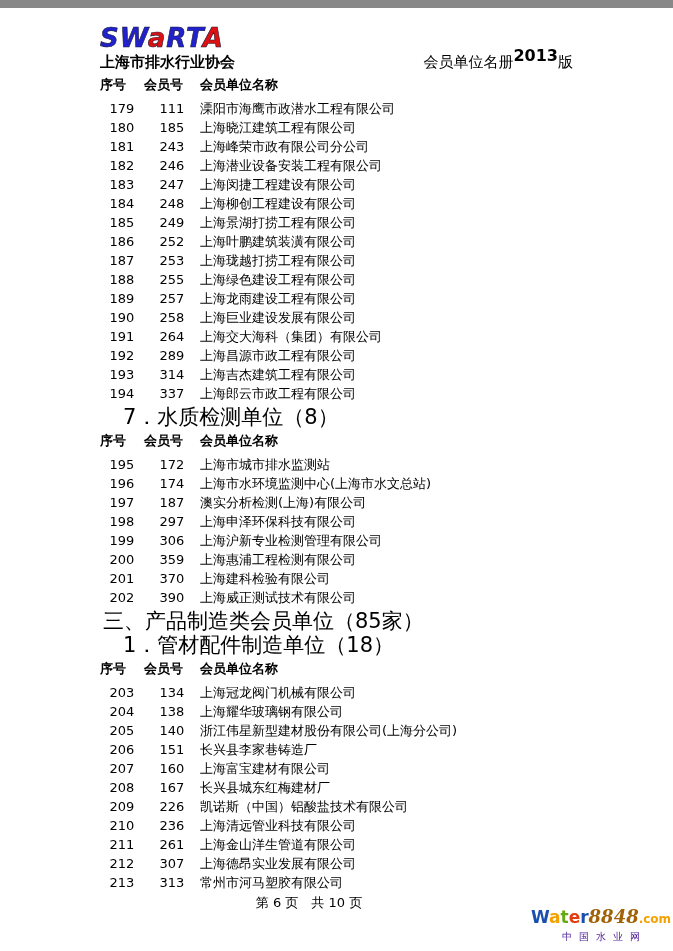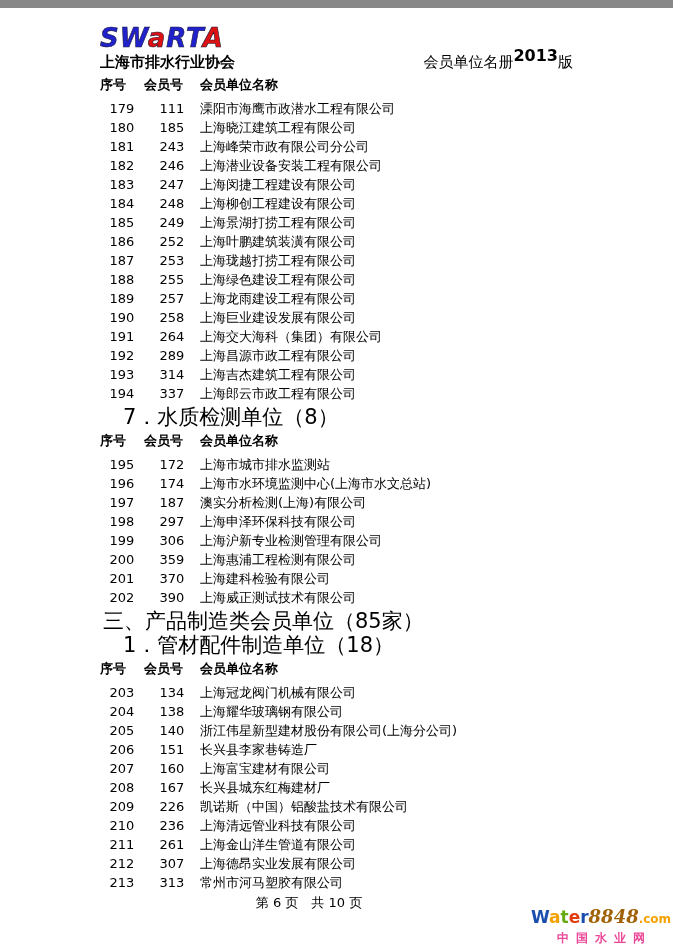--- a/index.html
+++ b/index.html
@@ -65,22 +65,22 @@
   .wl-orange{ color:#f5a200; }
   .wl-green { color:#66aa11; }
   .wl-red   { color:#e33c11; }
   .wm-num {
     font-family:"DejaVu Serif", serif;
     font-style:italic; font-weight:bold;
     font-size:18px; color:#a16207;
   }
   .wm-com { font-size:12px; color:#f5a200; font-weight:bold; }
   .wm-tagline {
-    margin-top:3px; font-size:12px; font-weight:bold;
-    color:#ec4899; letter-spacing:7px; padding-left:7px; white-space:nowrap;
+    margin-top:3px; font-size:10px; font-weight:normal;
+    color:#4c1d95; letter-spacing:7px; padding-left:7px; white-space:nowrap;
   }
 </style>
 </head>
 <body>
 
 <div class="page">
   <div class="content">
 
     <div class="header">
       <div>

